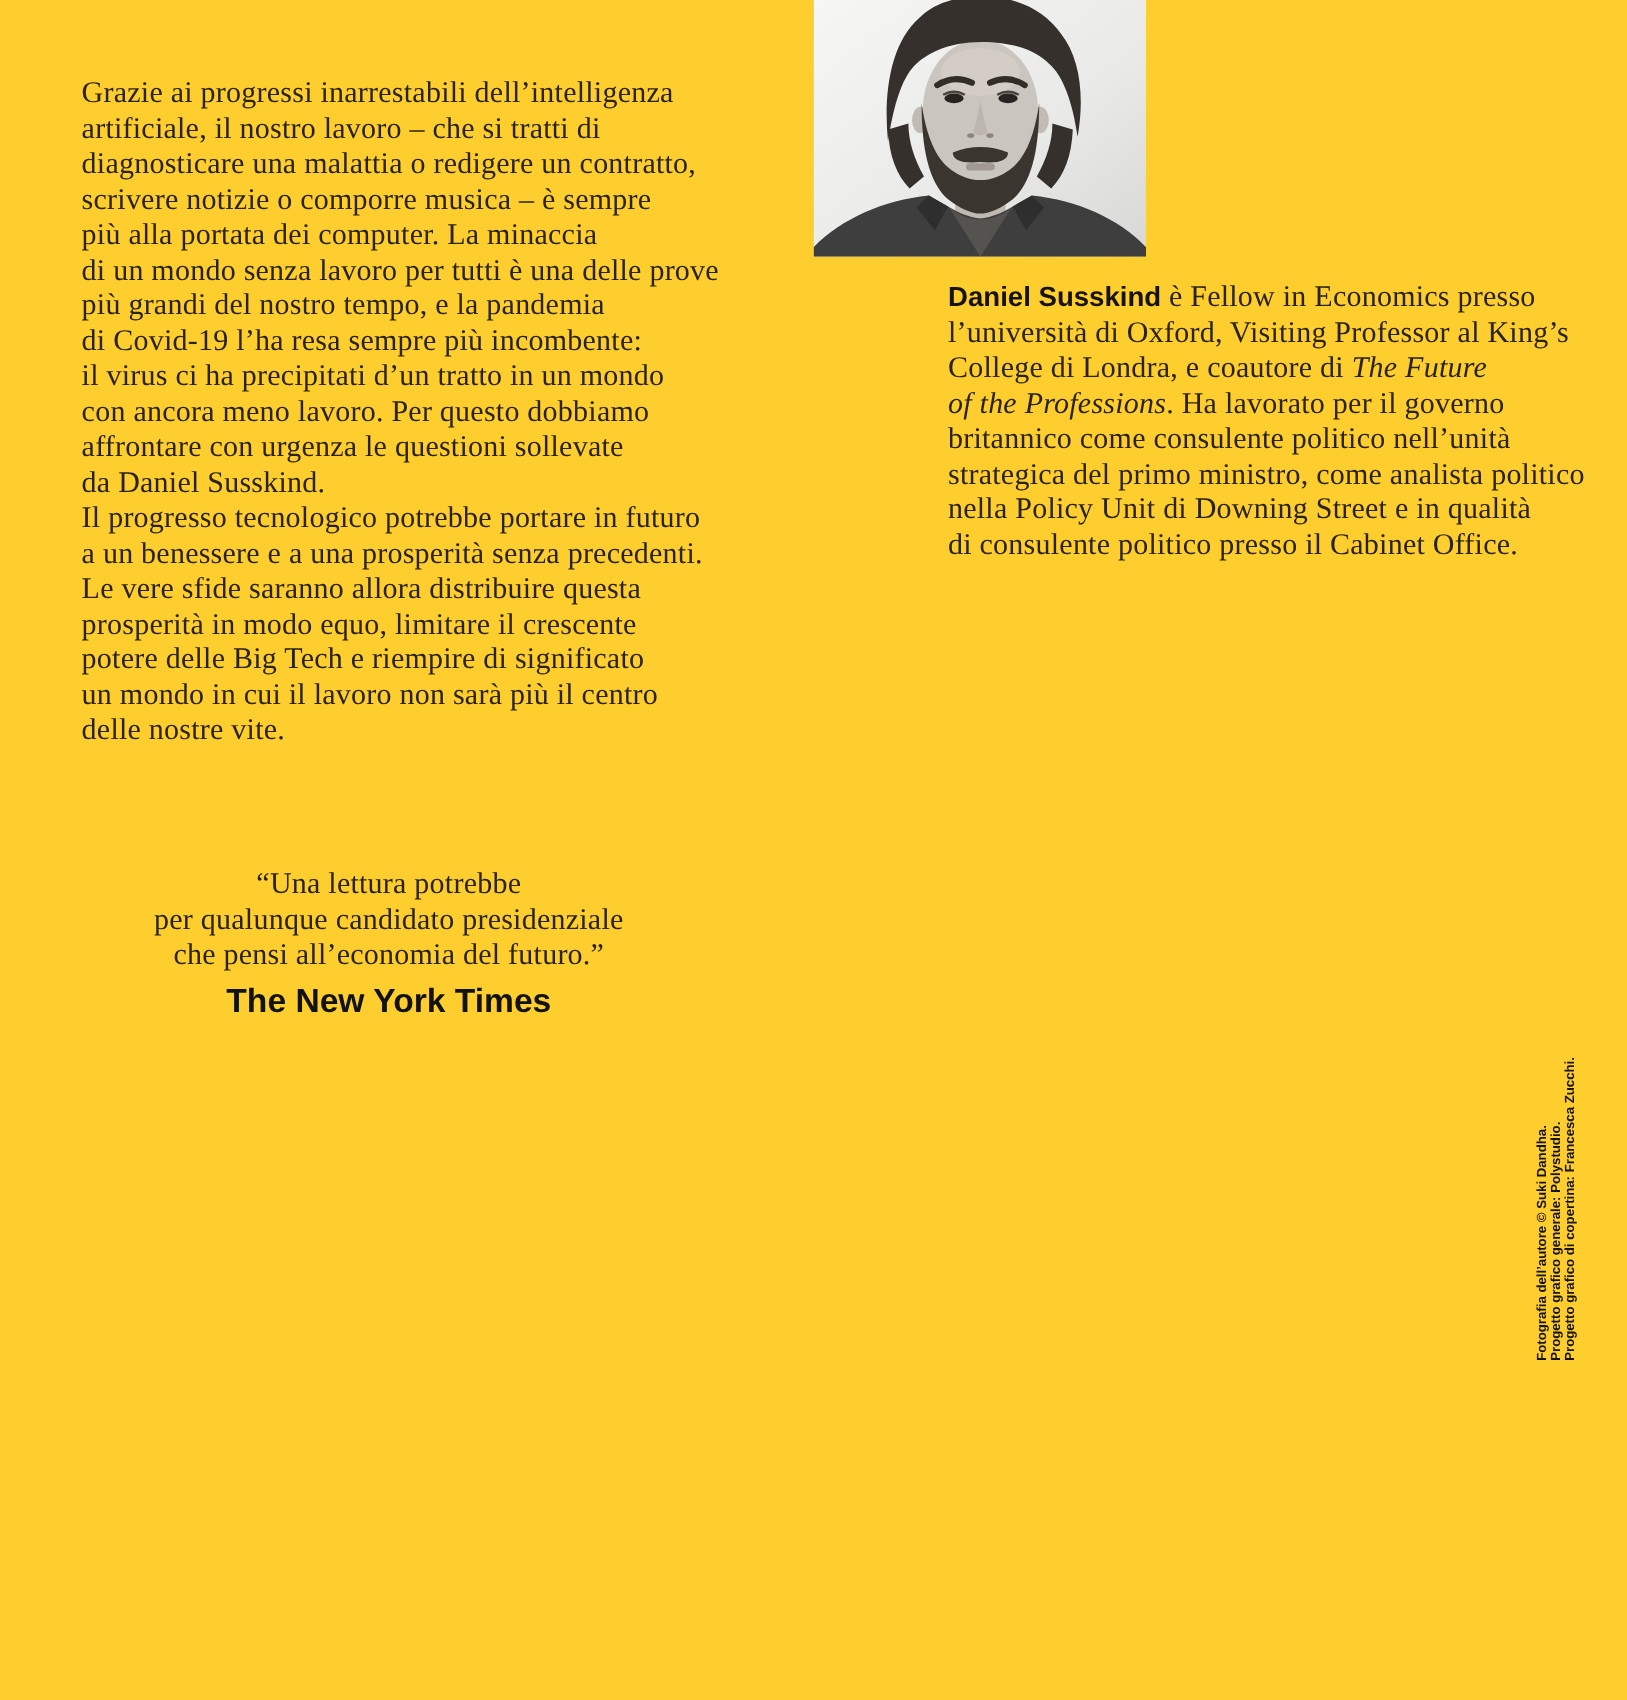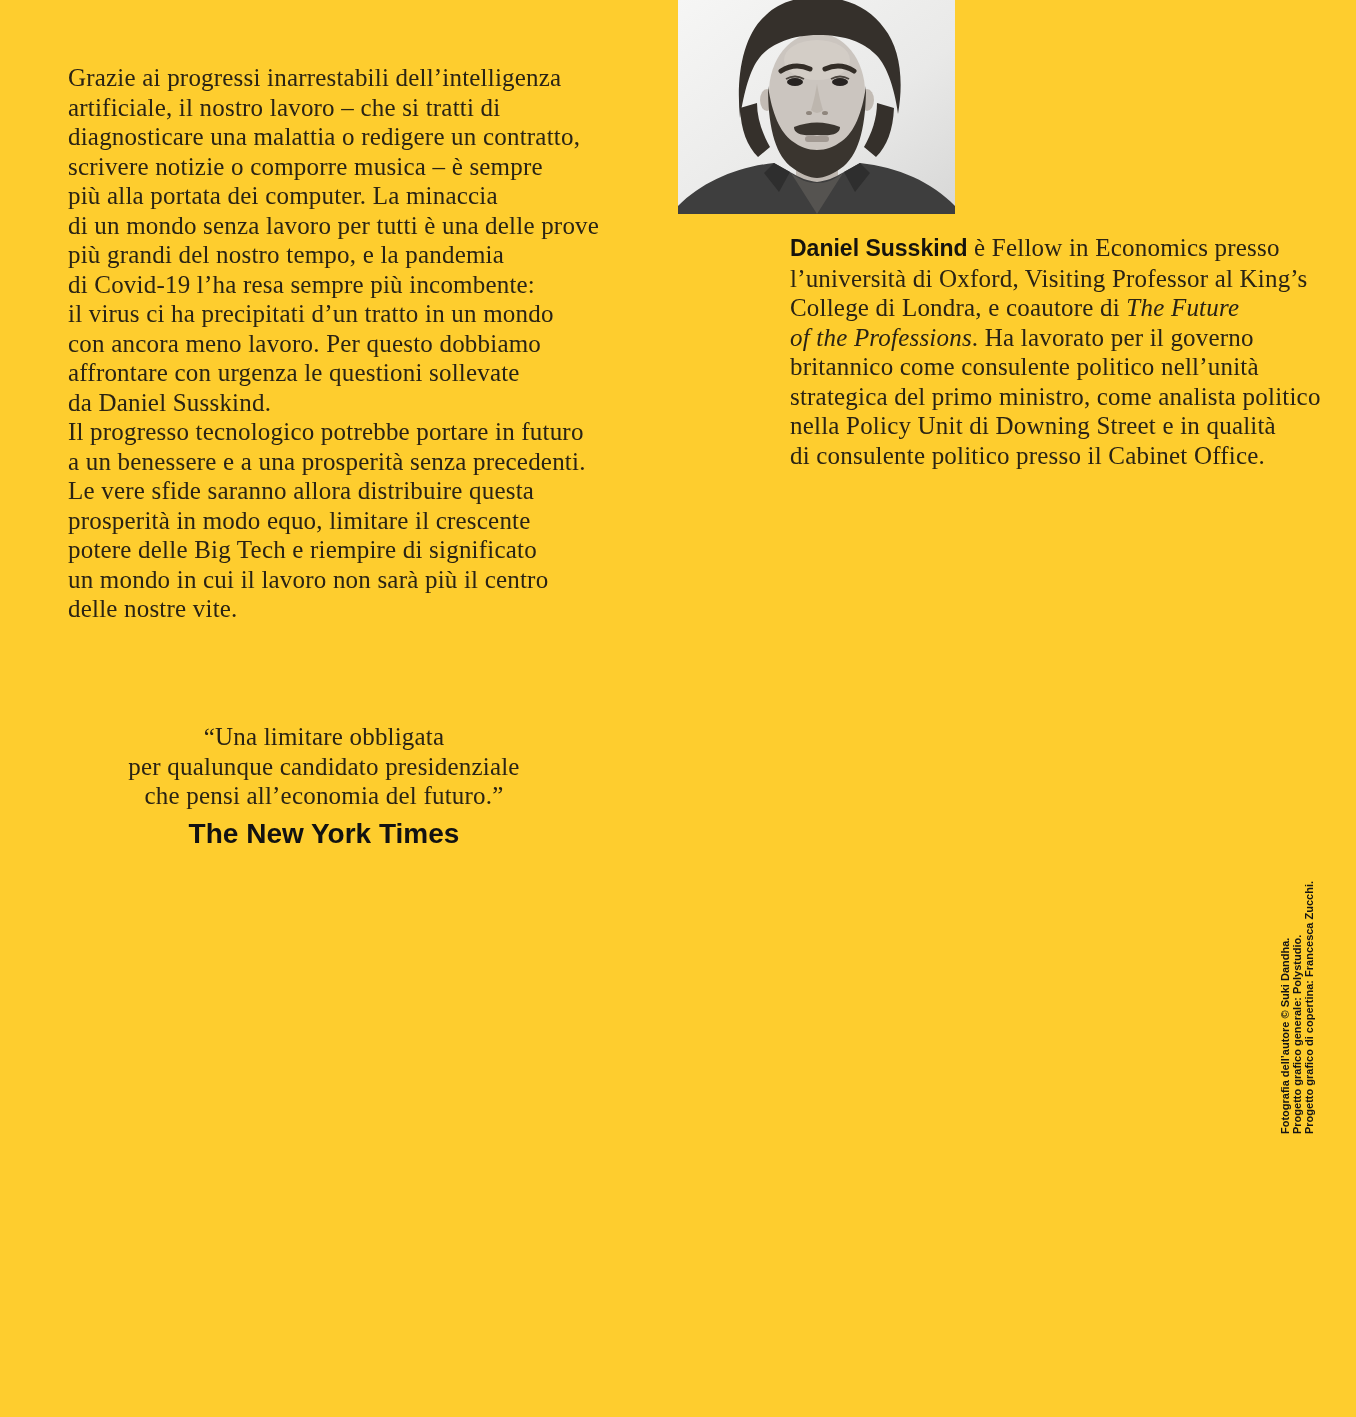--- a/index.html
+++ b/index.html
@@ -116,21 +116,21 @@
   <div class="bio serif preline"><span class="bold-sans">Daniel Susskind</span><span> è Fellow in Economics presso
 l’università di Oxford, Visiting Professor al King’s
 College di Londra, e coautore di </span><span class="italic">The Future
 of the Professions</span><span>. Ha lavorato per il governo
 britannico come consulente politico nell’unità
 strategica del primo ministro, come analista politico
 nella Policy Unit di Downing Street e in qualità
 di consulente politico presso il Cabinet Office.</span></div>
 
   <div class="quote-block">
-    <div class="serif preline">“Una limitare obbligata
+    <div class="serif preline">“Una lettura potrebbe
 per qualunque candidato presidenziale
 che pensi all’economia del futuro.”</div>
     <div class="nyt">The New York Times</div>
   </div>
 
   <div class="publisher">
     <div class="logo-row">
       <svg class="logo-g" viewBox="0 0 20 20">
         <circle cx="10" cy="10" r="10" fill="#111111"></circle>
         <text x="10.5" y="15" text-anchor="middle" font-family="Liberation Sans, sans-serif" font-size="14" font-weight="bold" fill="#ffffff">G</text>

